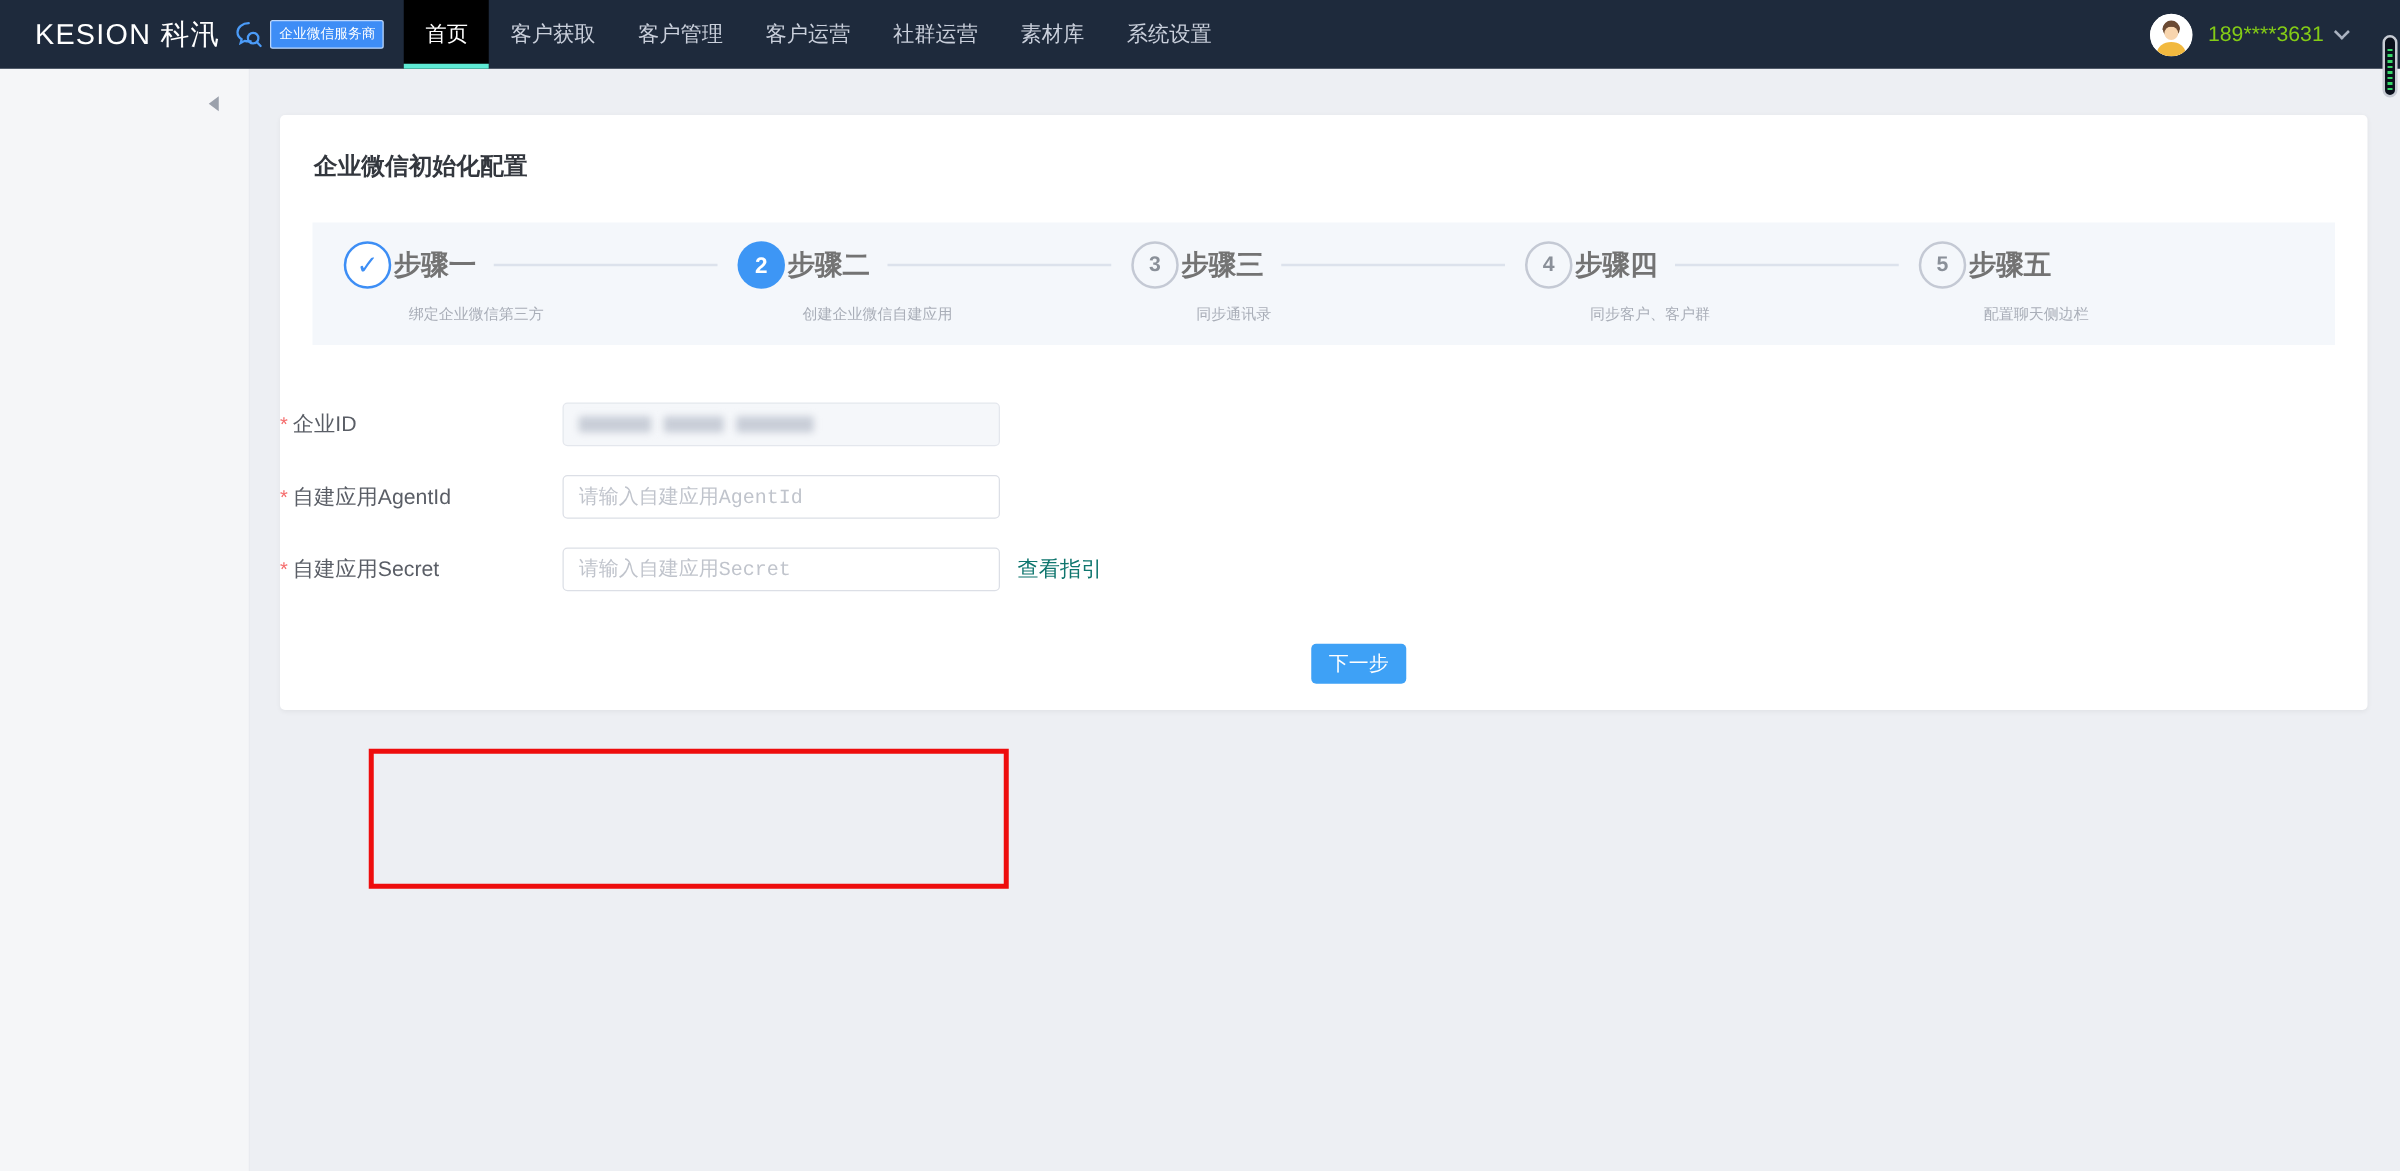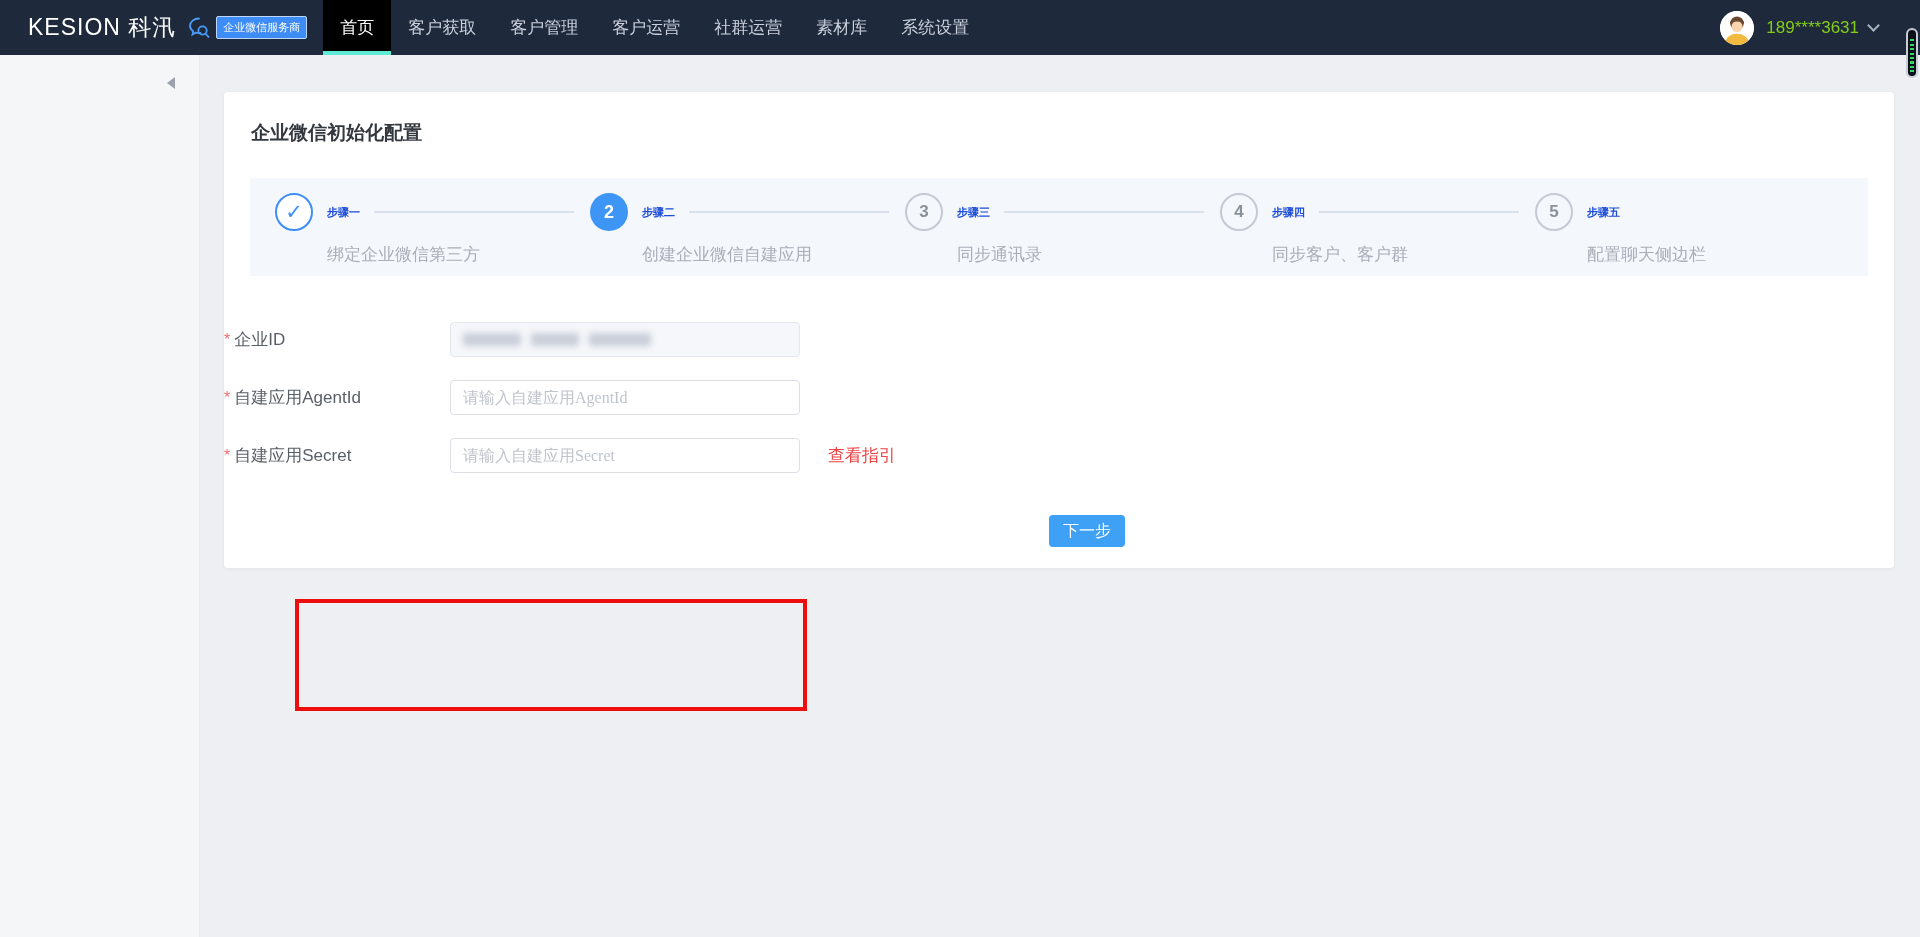--- a/index.html
+++ b/index.html
@@ -78,46 +78,46 @@
   .step:last-child { width:auto; }
   .step-head { display:flex; align-items:center; }
   .circle {
     width:38px; height:38px; border-radius:50%; flex:none;
     display:flex; align-items:center; justify-content:center;
     font-size:18px; font-weight:700;
   }
   .circle.completed { background:#fff; border:2px solid #3d8ef5; color:#3d8ef5; font-size:21px; }
   .circle.current { background:#3d96f5; color:#fff; }
   .circle.upcoming { background:transparent; border:2px solid #c4c9d4; color:#8a9099; font-size:17px; }
-  .step-title { margin-left:14px; font-size:11px; font-weight:700; color:#1d4ed8; white-space:nowrap; }
+  .step-title { margin-left:2px; font-size:22px; font-weight:700; color:#737373; white-space:nowrap; }
   .step-line { flex:1; height:2px; background:#dce2ec; margin:0 16px 0 14px; }
-  .step-desc { margin:12px 0 0 52px; font-size:17px; color:#a9aeb8; white-space:nowrap; }
+  .step-desc { margin:12px 0 0 52px; font-size:12px; color:#a9aeb8; white-space:nowrap; }
 
   
   .form { margin-top:46px; position:relative; }
   .form-row { display:flex; align-items:center; margin-bottom:23px; }
   .form-label {
     width:208px; text-align:left; font-size:17px; color:#5a5e66; flex:none;
     padding-right:0; white-space:nowrap;
   }
   .req { color:#f56c6c; margin-right:4px; font-size:16px; }
   .gap { width:18px; flex:none; }
   .text-input {
     width:350px; height:35px; border:1px solid #dcdfe6; border-radius:4px;
     font-size:16px; padding:0 12px; color:#333; outline:none; background:#fff;
-    font-family:Liberation Serif, serif;
+    font-family:Liberation Mono, monospace;
   }
   .text-input::placeholder { color:#c0c4cc; }
   .input-disabled {
     width:350px; height:35px; background:#f5f7fa; border:1px solid #e4e7ed;
     border-radius:4px; display:flex; align-items:center; padding:0 12px; overflow:hidden;
   }
   .redact { height:13px; background:#c9ced8; border-radius:2px; filter:blur(3px); margin-right:10px; }
   .r1 { width:58px; } .r2 { width:48px; } .r3 { width:62px; }
-  .guide-link { margin-left:28px; font-size:17px; color:#ef4444; text-decoration:none; white-space:nowrap; }
+  .guide-link { margin-left:14px; font-size:17px; color:#0f766e; text-decoration:none; white-space:nowrap; }
 
   .highlight-rect {
     position:absolute; left:71px; top:277px; width:512px; height:112px;
     border:4px solid #ee0d0d; pointer-events:none; z-index:3;
   }
 
   .next-btn {
     display:block; margin:42px 0 0 825px; width:76px; height:32px;
     background:#3ea1f6; color:#fff; font-size:16px; border:none; border-radius:4px;
     cursor:pointer; font-family:"Liberation Sans","DejaVu Sans",sans-serif;text-align:center;

